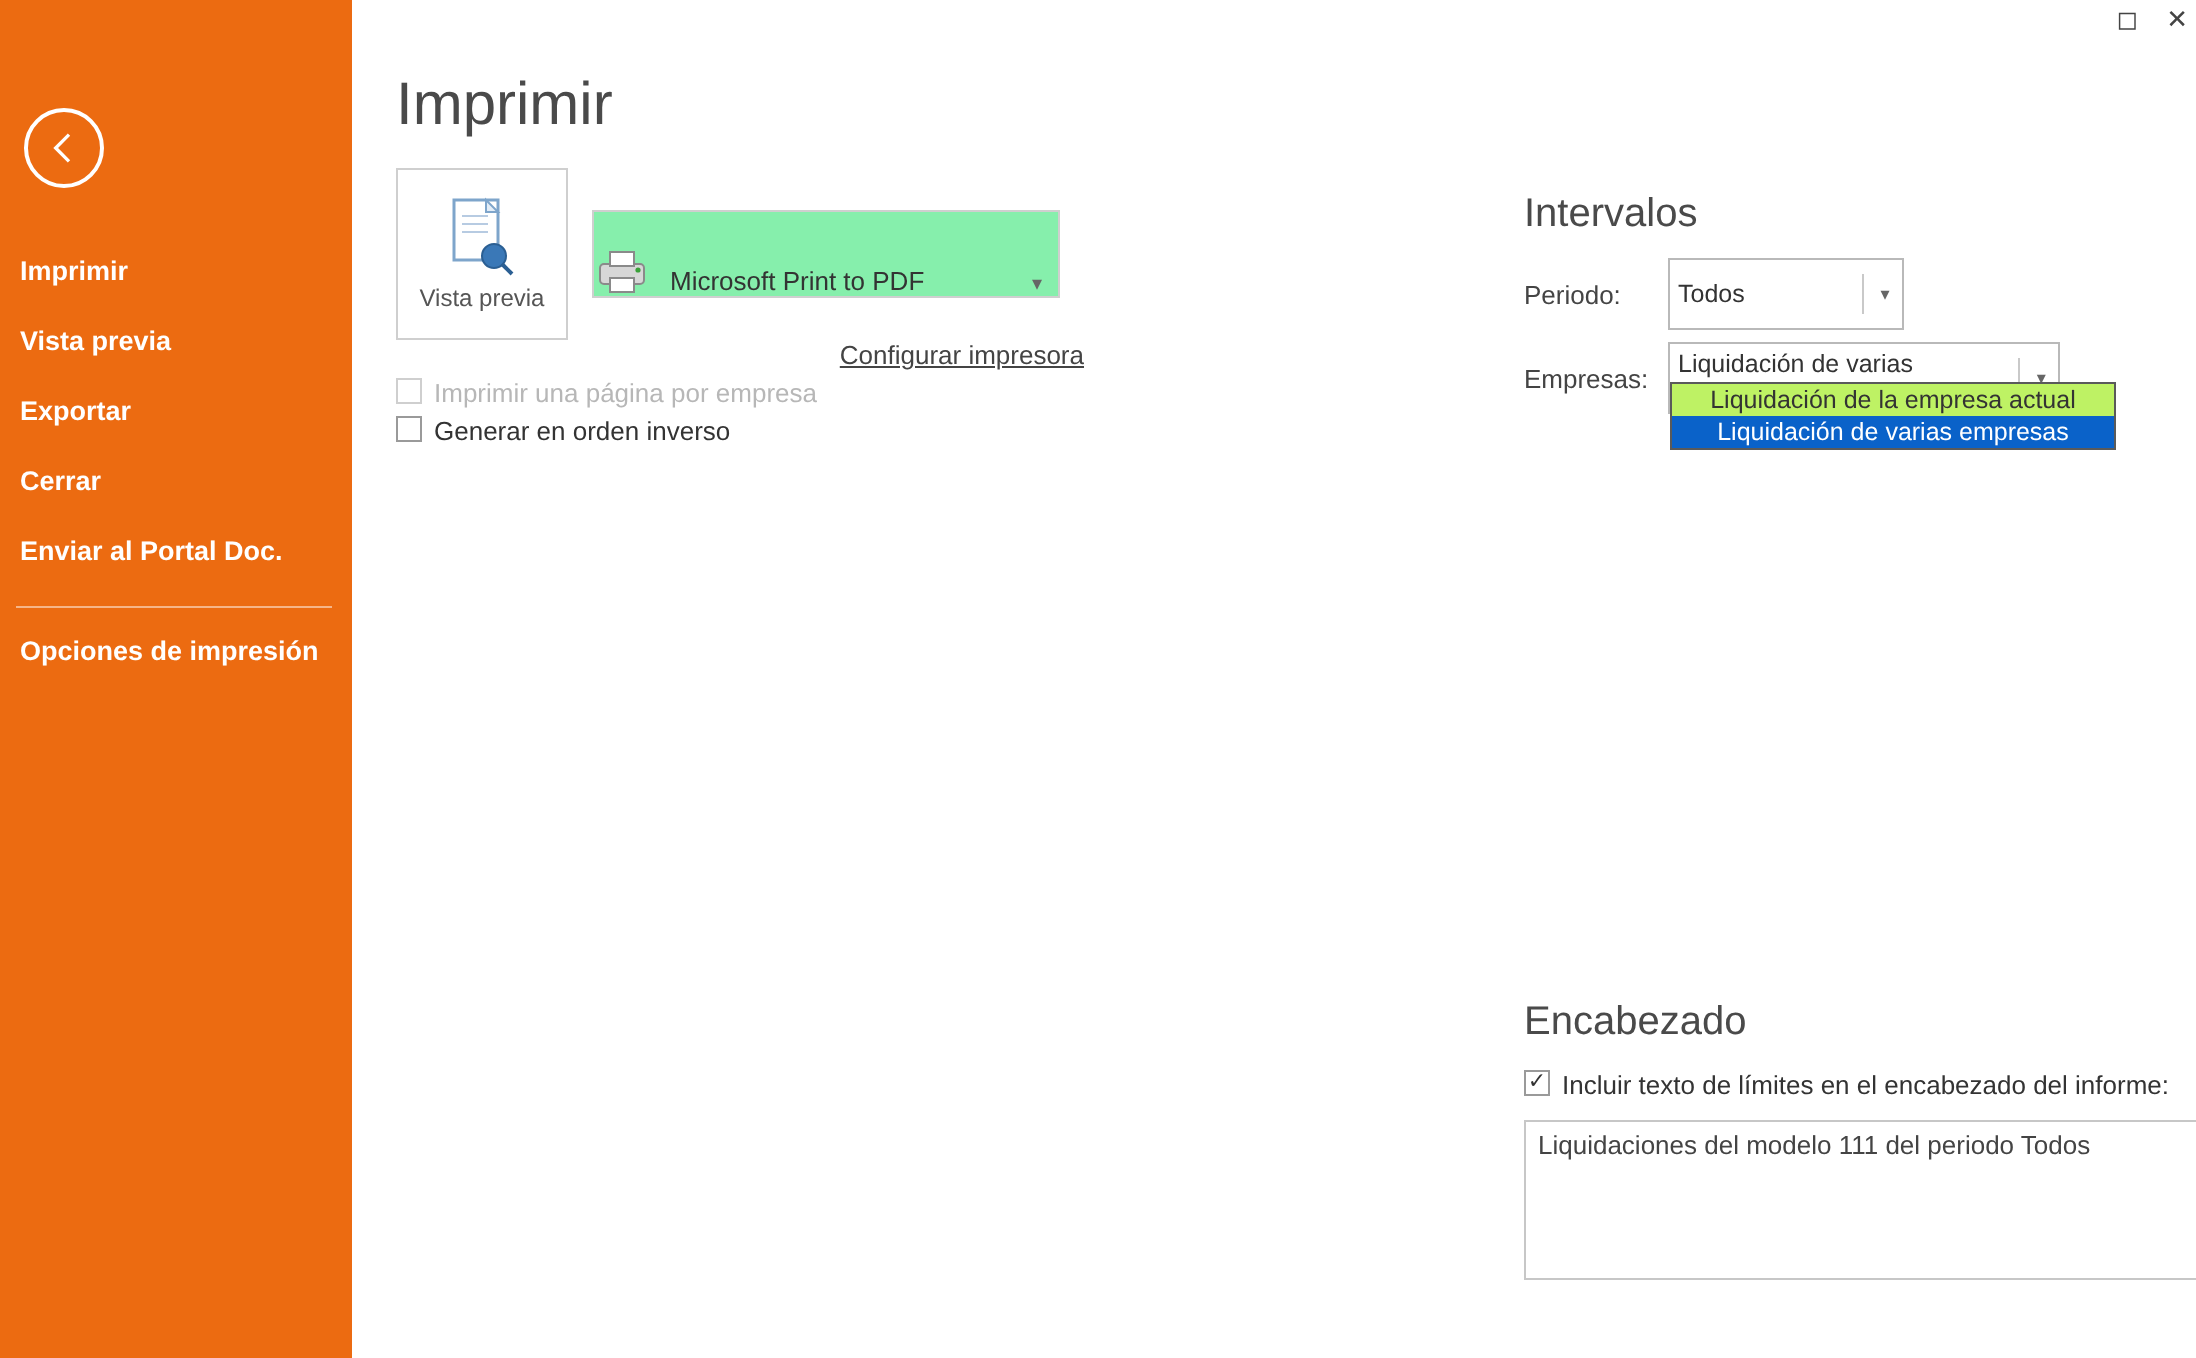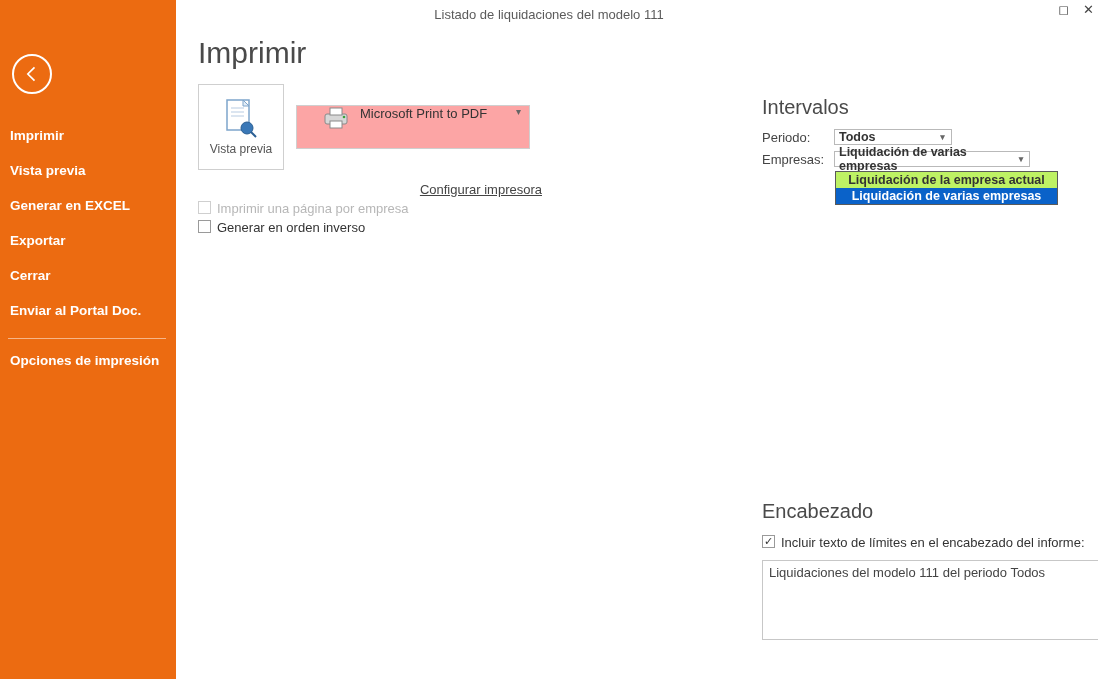--- a/index.html
+++ b/index.html
@@ -47,30 +47,30 @@
   }
   .top-row { display:flex; align-items:flex-start; gap: 22px; }
   .preview-btn {
     width: 86px; height: 86px; border:1px solid #cfcfcf;
     display:flex; flex-direction:column; align-items:center; justify-content:center;
     gap:4px; cursor:pointer; background:#fff;
     color:#555; font-size:12px;
   }
   .printer-select {
     height: 44px; border:1px solid #cfcfcf;
-    display:flex; align-items:flex-start; gap:10px;
-    padding: 0 8px 0 25px; width: 234px; cursor:pointer;
-    background:#fca5a5;
+    display:flex; align-items:flex-end; gap:10px;
+    padding: 0 8px 0 0; width: 234px; cursor:pointer;
+    background:#86efac;
   }
   .printer-select .chev {
     margin-left:auto; font-size:10px; color:#666;
   }
   .link-underline {
     text-decoration: underline; color:#444; font-size:13px;
-    margin-top: 12px; cursor:pointer; text-align:left;
+    cursor:pointer; text-align:left;
   }
   .left-col { width: 360px; }
   .config-row { display:flex; justify-content:flex-end; width:344px; }
   h2.section {
     font-size: 20px; font-weight: 300; color:#4a4a4a; margin-top: 26px; margin-bottom: 8px;
   }
   .check-row {
     display:flex; align-items:flex-start; gap:6px; margin: 4px 0; font-size:13px;
   }
   .check-row.disabled { color:#b7b7b7; }
@@ -81,23 +81,23 @@
   }
   .checkbox.disabled { border-color:#cfcfcf; }
   .checkbox.checked::after { content:"✓"; font-size:11px; line-height:1; }
   .right-area { position:absolute; left: 586px; top: 36px; width: 490px; }
   h2.right-title {
     font-size: 20px; font-weight: 300; color:#4a4a4a; margin-top: 60px; margin-bottom: 10px;
   }
   .field-row { display:flex; align-items:center; gap:8px; margin: 6px 0; position:relative; }
   .field-row .lbl { width: 64px; color:#444; font-size:13px; }
   .combo {
-    border:1px solid #b9b9b9; height:16px; background:#fff;
+    border:1px solid #b9b9b9; height:36px; background:#fff;
     display:flex; align-items:center; padding: 7px 4px; cursor:pointer;
-    font-size:12.5px; color:#333; position:relative;font-weight:bold;
+    font-size:12.5px; color:#333; position:relative;
   }
   .combo .chev { margin-left:auto; font-size:9px; color:#666; padding-left:6px;
     border-left:1px solid #c9c9c9; height:100%; display:flex; align-items:center; width:16px; justify-content:center;}
   .combo.small { width:118px; }
   .combo.wide { width:196px; }
   .dropdown-open {
     position:absolute; top: 19px; left:0; width: 223px;
     background:#bef264; border:1px solid #5a5a5a; z-index:10;
     font-size:12.5px;
     text-align:center;
@@ -109,37 +109,35 @@
   .header-textarea {
     margin-top: 10px; border:1px solid #c7c7c7; width: 498px; height: 80px;
     padding: 4px 6px; font-size:13px; color:#444; position:relative; background:#fff;
   }
 </style>
 </head>
 <body>
 
 <div class="window">
   <div class="titlebar">
-    <span>Listado de liquidaciones del modelo 111</span>
     <div class="window-controls">
       <span>◻</span>
       <span>✕</span>
     </div>
   </div>
 
   <div class="sidebar">
     <div class="back-btn">
       <svg width="20" height="20" viewBox="0 0 24 24" fill="none" stroke-width="2">
           <path d="M15 4 L7 12 L15 20"></path>
         </svg>
     </div>
     <div class="side-items">
       <div class="side-item">Imprimir</div>
       <div class="side-item">Vista previa</div>
-      <div class="side-item">Generar en EXCEL</div>
       <div class="side-item">Exportar</div>
       <div class="side-item">Cerrar</div>
       <div class="side-item">Enviar al Portal Doc.</div>
       <div class="side-sep"></div>
       <div class="side-item">Opciones de impresión</div>
     </div>
   </div>
 
   <div class="main">
     <h1 class="page-title">Imprimir</h1>

